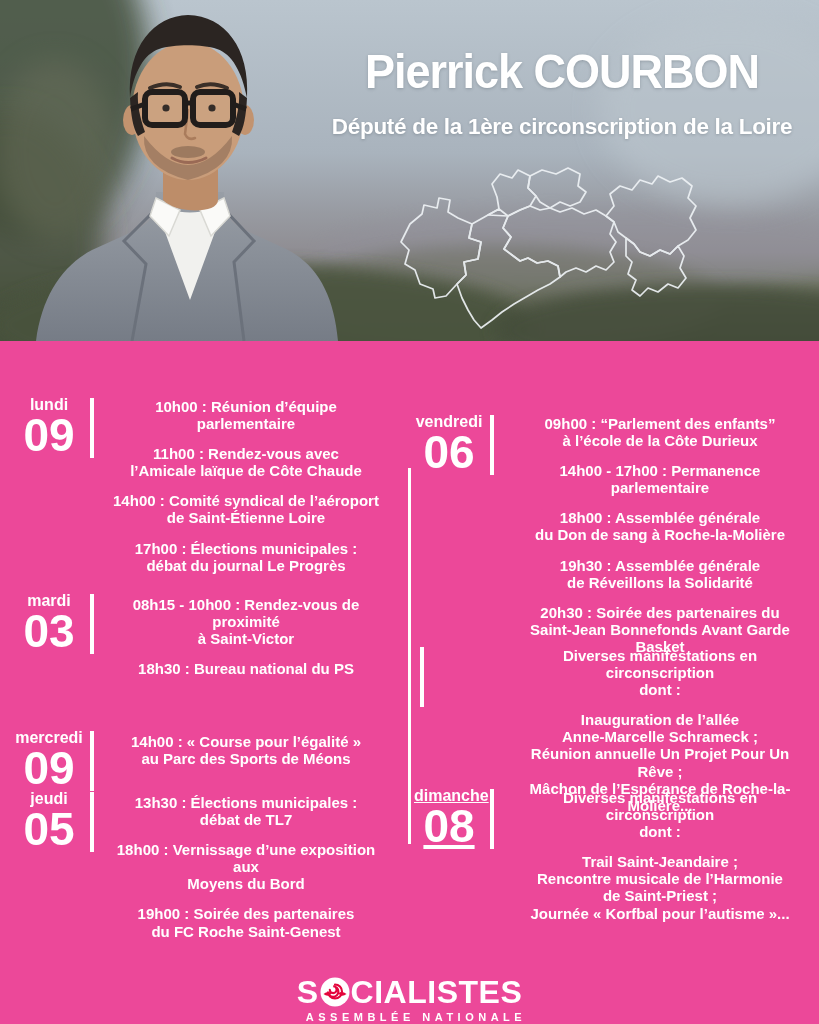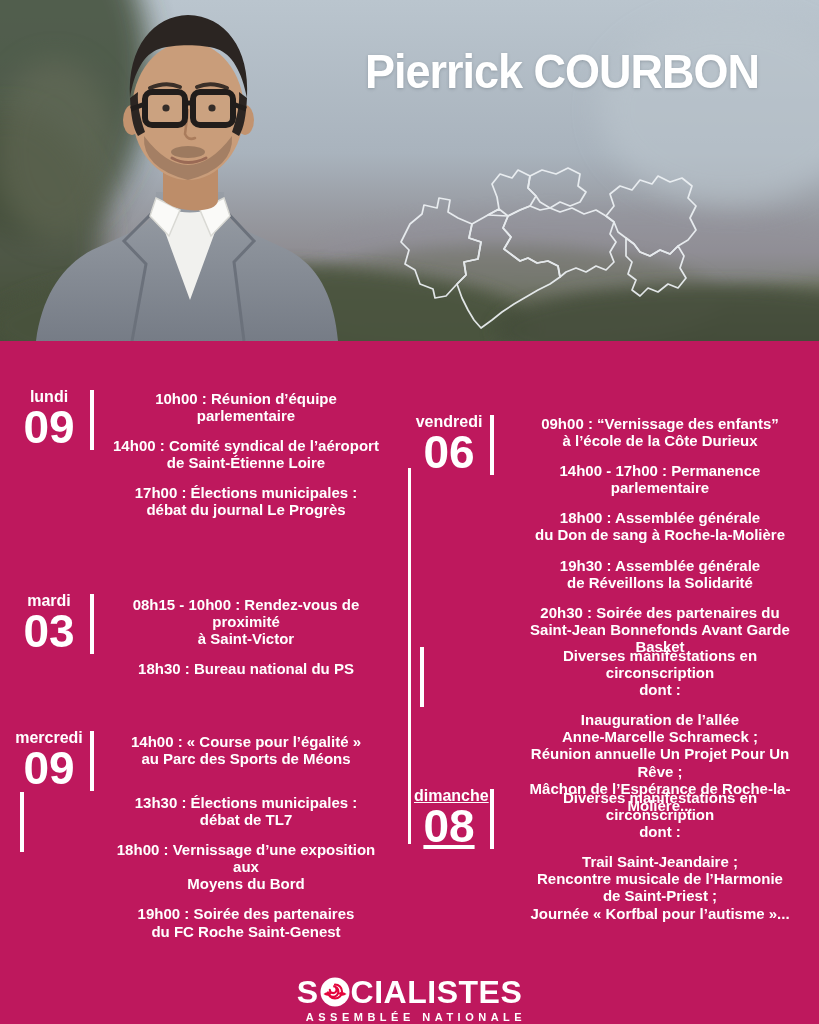--- a/index.html
+++ b/index.html
@@ -2,21 +2,21 @@
 <html><head>
 <meta charset="utf-8">
 <style>
   * { box-sizing: border-box; margin: 0; padding: 0; }
   html,body { background:#555; }
   #page {
     position: relative;
     width: 819px;
     height: 1024px;
     margin: 0 auto;
-    background: #be185d;
+    background: #ec4899;
     overflow: hidden;
     font-family: "Liberation Sans", sans-serif;
     color: #fff;
   }
 
   
   #photo-banner {
     position: absolute; left:0; top:0; width:819px; height:341px;
     overflow: hidden;
   }
@@ -49,21 +49,21 @@
 
   .events { position:absolute; text-align:center; }
   .event {
     white-space: pre-line;
     font-size:15px; font-weight:700; line-height:1.14;
     margin-bottom:13px;
     padding-left:20px;
   }
 
   
-  #day-0 { left:14px;  top:388px; }  #day-0 .events { left:76px;  top:2px;  width:292px; }
+  #day-0 { left:14px;  top:396px; }  #day-0 .events { left:76px;  top:2px;  width:292px; }
   #day-1 { left:14px;  top:592px; }  #day-1 .events { left:76px;  top:4px;  width:292px; }
   #day-2 { left:14px;  top:698px;margin-top:31px; }  #day-2 .events { left:76px;  top:4px;  width:292px; }
   #day-3 { left:14px;  top:790px; }  #day-3 .events { left:76px;  top:4px;  width:292px; }
   #day-4 { left:414px; top:413px; }  #day-4 .events { left:83px;  top:2px;  width:306px; }
   #day-5 { left:414px; top:645px; }  #day-5 .events { left:83px;  top:2px;  width:306px; }
   #day-6 { left:414px; top:787px;text-decoration:underline; }  #day-6 .events { left:83px;  top:2px;  width:306px; }
 
   #column-divider {
     position:absolute; left:408px; top:468px; width:3px; height:376px;
     background:#fff;
@@ -170,35 +170,38 @@
         <path d="M88,51 L99,45 97,33 92,20 100,10 112,14 118,6 130,12 128,24 136,32 130,42 120,46 108,52 Z"></path>
         <path d="M130,12 L142,6 156,10 168,4 180,10 178,22 186,28 180,38 170,42 160,38 150,44 140,38 136,32 128,24 Z"></path>
         <path d="M108,52 L120,46 130,42 140,46 150,44 160,48 172,44 184,50 196,46 206,52 214,58 210,70 216,78 210,88 214,98 206,106 196,102 186,108 176,104 166,108 160,113 158,102 148,97 137,99 128,94 120,97 112,91 104,85 111,73 103,64 Z"></path>
         <path d="M206,52 L214,42 210,30 220,22 232,26 240,16 252,20 258,12 270,18 282,14 292,22 288,34 296,42 290,54 296,66 288,76 278,82 270,90 260,86 250,92 240,88 234,80 226,74 218,68 214,58 Z"></path>
         <path d="M226,74 L234,80 240,88 250,92 260,86 270,90 278,82 284,92 280,104 286,114 278,124 268,120 258,128 248,124 240,132 232,126 236,116 228,110 232,98 226,92 Z"></path>
       </g>
     </svg>
 
     <div id="title-block">
       <div id="deputy-name">Pierrick COURBON</div>
+      <div id="deputy-subtitle">Député de la 1ère circonscription de la Loire</div>
     </div>
   </div>
 
   <div id="column-divider"></div>
 
   <section class="day-section" id="day-0">
     <div class="day-label">
       <div class="day-text">
         <div class="day-name">lundi</div>
         <div class="day-number">09</div>
       </div>
       <div class="day-bar"></div>
     </div>
     <div class="events">
         <p class="event">10h00 : Réunion d’équipe parlementaire</p>
+        <p class="event">11h00 : Rendez-vous avec
+l’Amicale laïque de Côte Chaude</p>
         <p class="event">14h00 : Comité syndical de l’aéroport
 de Saint-Étienne Loire</p>
         <p class="event">17h00 : Élections municipales :
 débat du journal Le Progrès</p>
       </div>
   </section>
 
   <section class="day-section" id="day-1">
     <div class="day-label">
       <div class="day-text">
@@ -223,20 +226,24 @@
       <div class="day-bar"></div>
     </div>
     <div class="events">
         <p class="event">14h00 : « Course pour l’égalité »
 au Parc des Sports de Méons</p>
       </div>
   </section>
 
   <section class="day-section" id="day-3">
     <div class="day-label">
+      <div class="day-text">
+        <div class="day-name">jeudi</div>
+        <div class="day-number">05</div>
+      </div>
       <div class="day-bar"></div>
     </div>
     <div class="events">
         <p class="event">13h30 : Élections municipales :
 débat de TL7</p>
         <p class="event">18h00 : Vernissage d’une exposition aux
 Moyens du Bord</p>
         <p class="event">19h00 : Soirée des partenaires
 du FC Roche Saint-Genest</p>
       </div>
@@ -244,21 +251,21 @@
 
   <section class="day-section" id="day-4">
     <div class="day-label">
       <div class="day-text">
         <div class="day-name">vendredi</div>
         <div class="day-number">06</div>
       </div>
       <div class="day-bar"></div>
     </div>
     <div class="events">
-        <p class="event">09h00 : “Vernissage des enfants”
+        <p class="event">09h00 : “Parlement des enfants”
 à l’école de la Côte Durieux</p>
         <p class="event">14h00 - 17h00 : Permanence parlementaire</p>
         <p class="event">18h00 : Assemblée générale
 du Don de sang à Roche-la-Molière</p>
         <p class="event">19h30 : Assemblée générale
 de Réveillons la Solidarité</p>
         <p class="event">20h30 : Soirée des partenaires du
 Saint-Jean Bonnefonds Avant Garde Basket</p>
       </div>
   </section>

